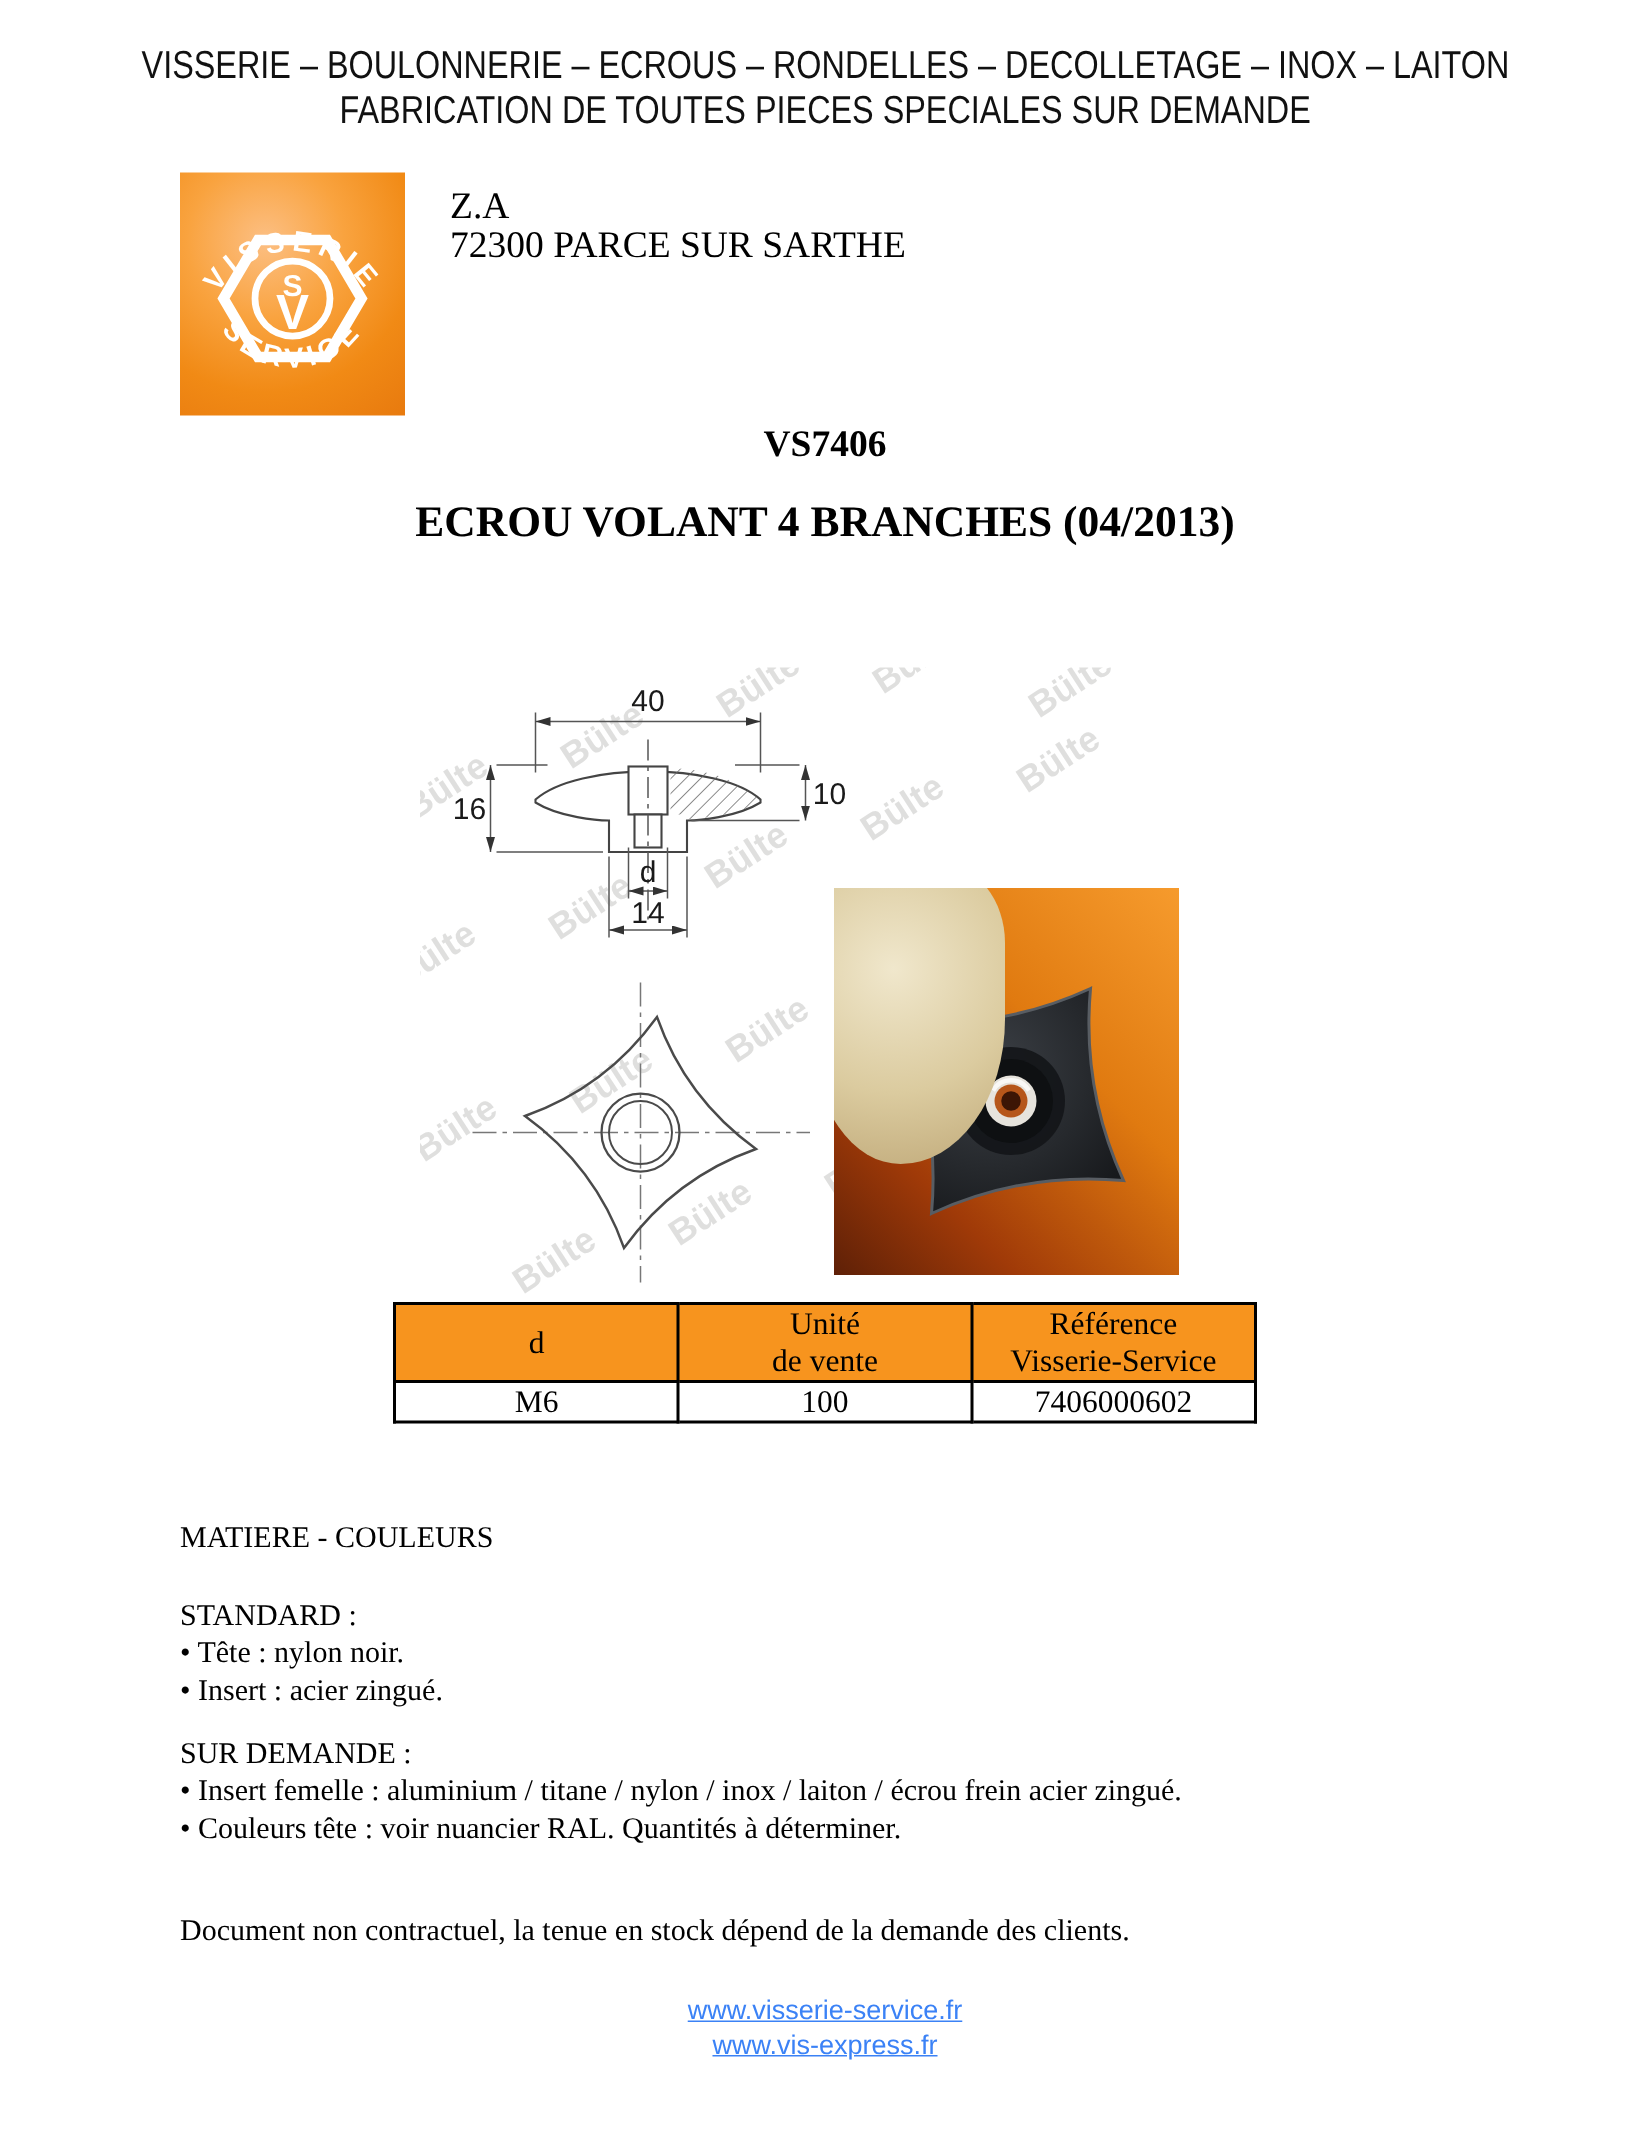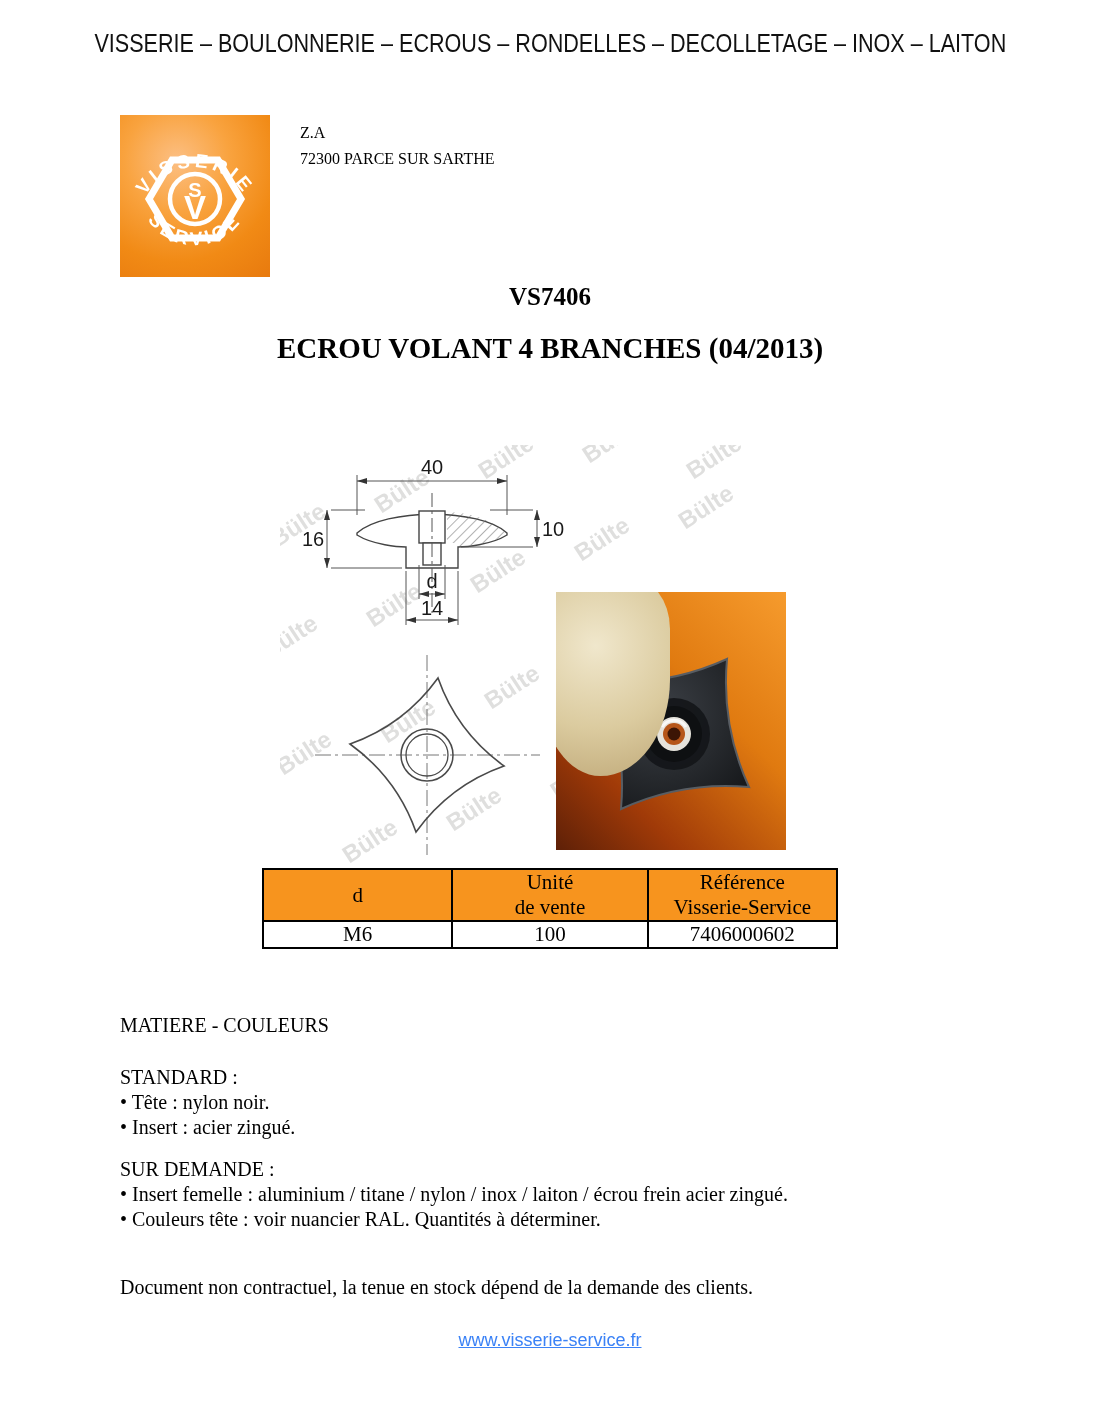--- a/index.html
+++ b/index.html
@@ -14,21 +14,21 @@
          font-family:"Liberation Sans", sans-serif; font-size:26px; color:#111; white-space:nowrap; }
   .hdr > span { display:inline-block; transform:scaleX(0.83); transform-origin:center; }
   #hdr1 { top:28px; } #hdr2 { top:58px; }
 
   
   #logo { position:absolute; left:120px; top:115px; width:150px; height:162px;
           background:radial-gradient(circle at 38% 28%, #fcbf83 0%, #f9a33f 35%, #f18a15 68%, #e87a0e 100%); }
   #logo svg { display:block; }
 
   
-  .addr { position:absolute; left:300px; font-size:16px; }
+  .addr { position:absolute; left:300px; font-size:25px; }
   #addr1 { top:124px; } #addr2 { top:150px; }
 
   
   .ctr { position:absolute; left:0; width:100%; text-align:center; font-weight:bold; }
   #title-code { top:283px; font-size:25px; }
   #title-product { top:332px; font-size:29px; }
   #intro { position:absolute; left:120px; top:410px; font-style:italic; font-size:21px; }
 
   
   #drawing-area { position:absolute; left:280px; top:445px; width:540px; height:420px; overflow:hidden; }
@@ -65,20 +65,21 @@
          font-family:"Liberation Sans", sans-serif; font-size:18px; }
   .lnk a { color:#3b82f6; text-decoration:underline; }
   #lnk1 { top:1330px; } #lnk2 { top:1353px; }
 </style>
 </head>
 <body>
 
 <div id="page">
 
   <div id="hdr1" class="hdr"><span>VISSERIE – BOULONNERIE – ECROUS – RONDELLES – DECOLLETAGE – INOX – LAITON</span></div>
+  <div id="hdr2" class="hdr"><span>FABRICATION DE TOUTES PIECES SPECIALES SUR DEMANDE</span></div>
 
   <div id="logo">
     <svg width="150" height="162" viewBox="0 0 150 162">
       <defs>
         <path id="arcT" d="M 20,92 A 58,58 0 0 1 130,92" fill="none"></path>
         <path id="arcB" d="M 22,94 A 57,57 0 0 0 128,94" fill="none"></path>
       </defs>
       <polygon points="29,84 52,45 98,45 121,84 98,123 52,123" fill="none" stroke="#ffffff" stroke-width="7"></polygon>
       <circle cx="75" cy="84" r="25" fill="none" stroke="#ffffff" stroke-width="4.5"></circle>
       <text font-family="Liberation Sans, sans-serif" font-size="19" font-weight="bold" fill="#ffffff" letter-spacing="4">
@@ -223,14 +224,15 @@
   <div id="standard" class="line">STANDARD :</div>
   <div id="std1" class="line">• Tête : nylon noir.</div>
   <div id="std2" class="line">• Insert : acier zingué.</div>
   <div id="demande" class="line">SUR DEMANDE :</div>
   <div id="dem2" class="line">• Couleurs tête : voir nuancier RAL. Quantités à déterminer.</div>
   <div id="dem1" class="line">• Insert femelle : aluminium / titane / nylon / inox / laiton / écrou frein acier zingué.</div>
 
   <div id="disclaimer" class="line">Document non contractuel, la tenue en stock dépend de la demande des clients.</div>
 
   <div id="lnk1" class="lnk"><a href="#">www.visserie-service.fr</a></div>
+  <div id="lnk2" class="lnk"><a href="#">www.vis-express.fr</a></div>
 
 </div>
 
 </body></html>

